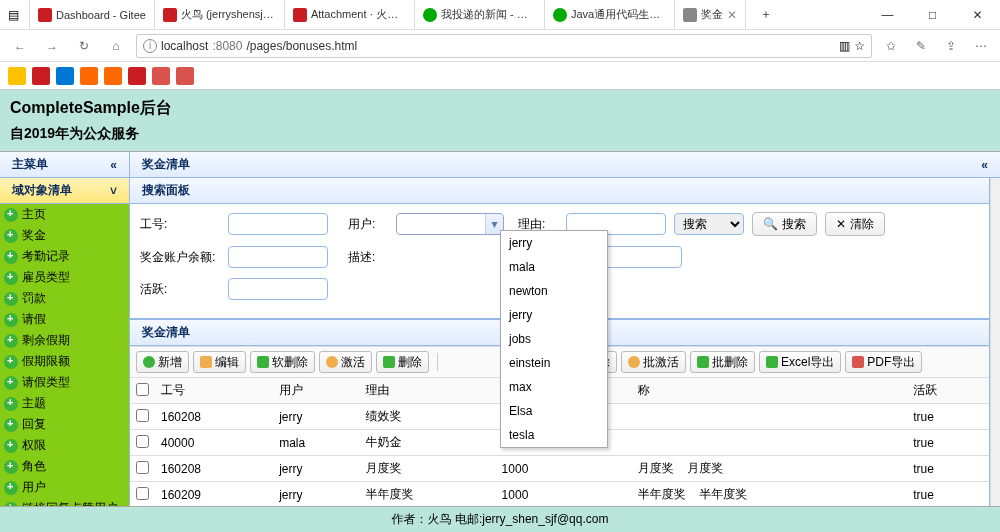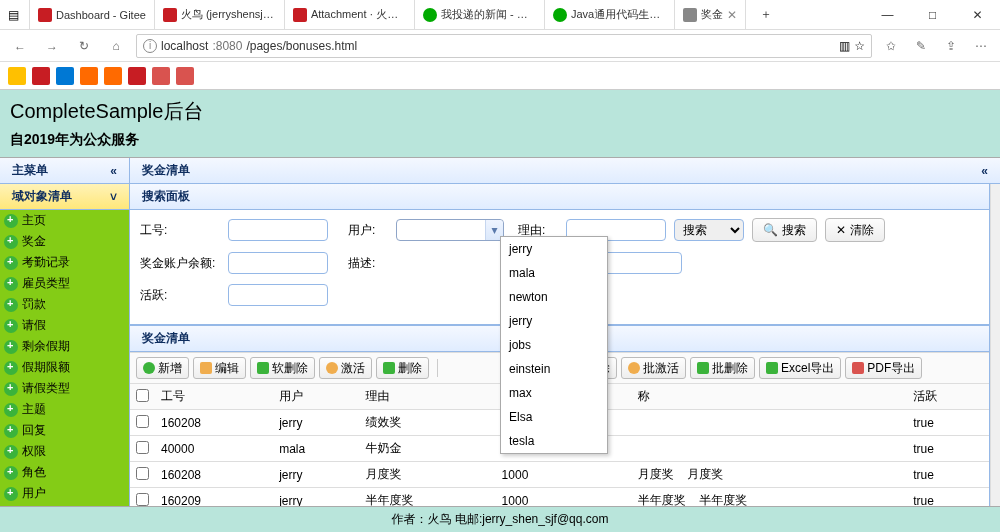--- a/index.html
+++ b/index.html
@@ -29,21 +29,21 @@
 
 .bmbar { height: 28px; display: flex; align-items: center; padding: 0 8px; gap: 6px; border-bottom: 1px solid #ccc; background: #fff; }
 .bm { width: 18px; height: 18px; background: #c71d23; border-radius: 2px; }
 .bm.y { background: #ffc000; }
 .bm.b { background: #0078d4; }
 .bm.p { background: #ff6a00; }
 .bm.r { background: #d9534f; }
 
 
 .page-header { background: #b9e5db; padding: 8px 10px; border-bottom: 1px solid #aaa; }
-.page-header h1 { font-size: 20px; font-weight: normal; margin-bottom: 6px; }
+.page-header h1 { font-size: 16px; font-weight: bold; margin-bottom: 6px; }
 .page-header h2 { font-size: 14px; font-weight: bold; }
 
 
 .layout { display: flex; height: 358px; }
 .sidebar { width: 130px; border-right: 1px solid #95b8e7; display: flex; flex-direction: column; }
 .panel-title { background: #e8f1fd; background: linear-gradient(#f4f8ff, #e0ecff); border-bottom: 1px solid #95b8e7; padding: 4px 12px; color: #0e2d5f; font-weight: bold; display: flex; justify-content: space-between; align-items: center; }
 .panel-title.sel { background: linear-gradient(#fff3b8, #ffe77a); }
 .collapse { color: #0e2d5f; }
 .side-items { flex: 1; overflow-y: auto; background: #84cc16; }
 .side-item { display: flex; align-items: center; padding: 2px 4px; gap: 4px; cursor: pointer; font-size: 12px; }

